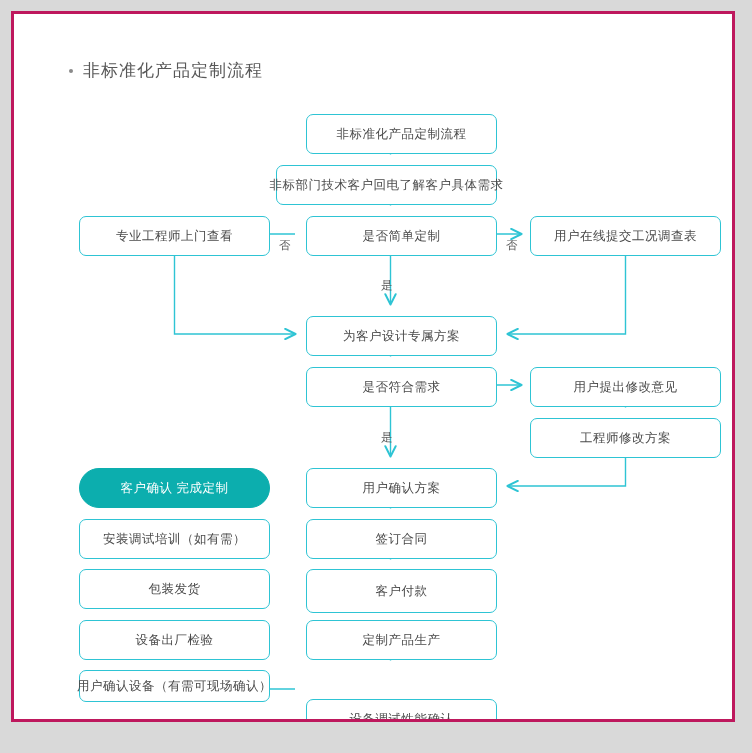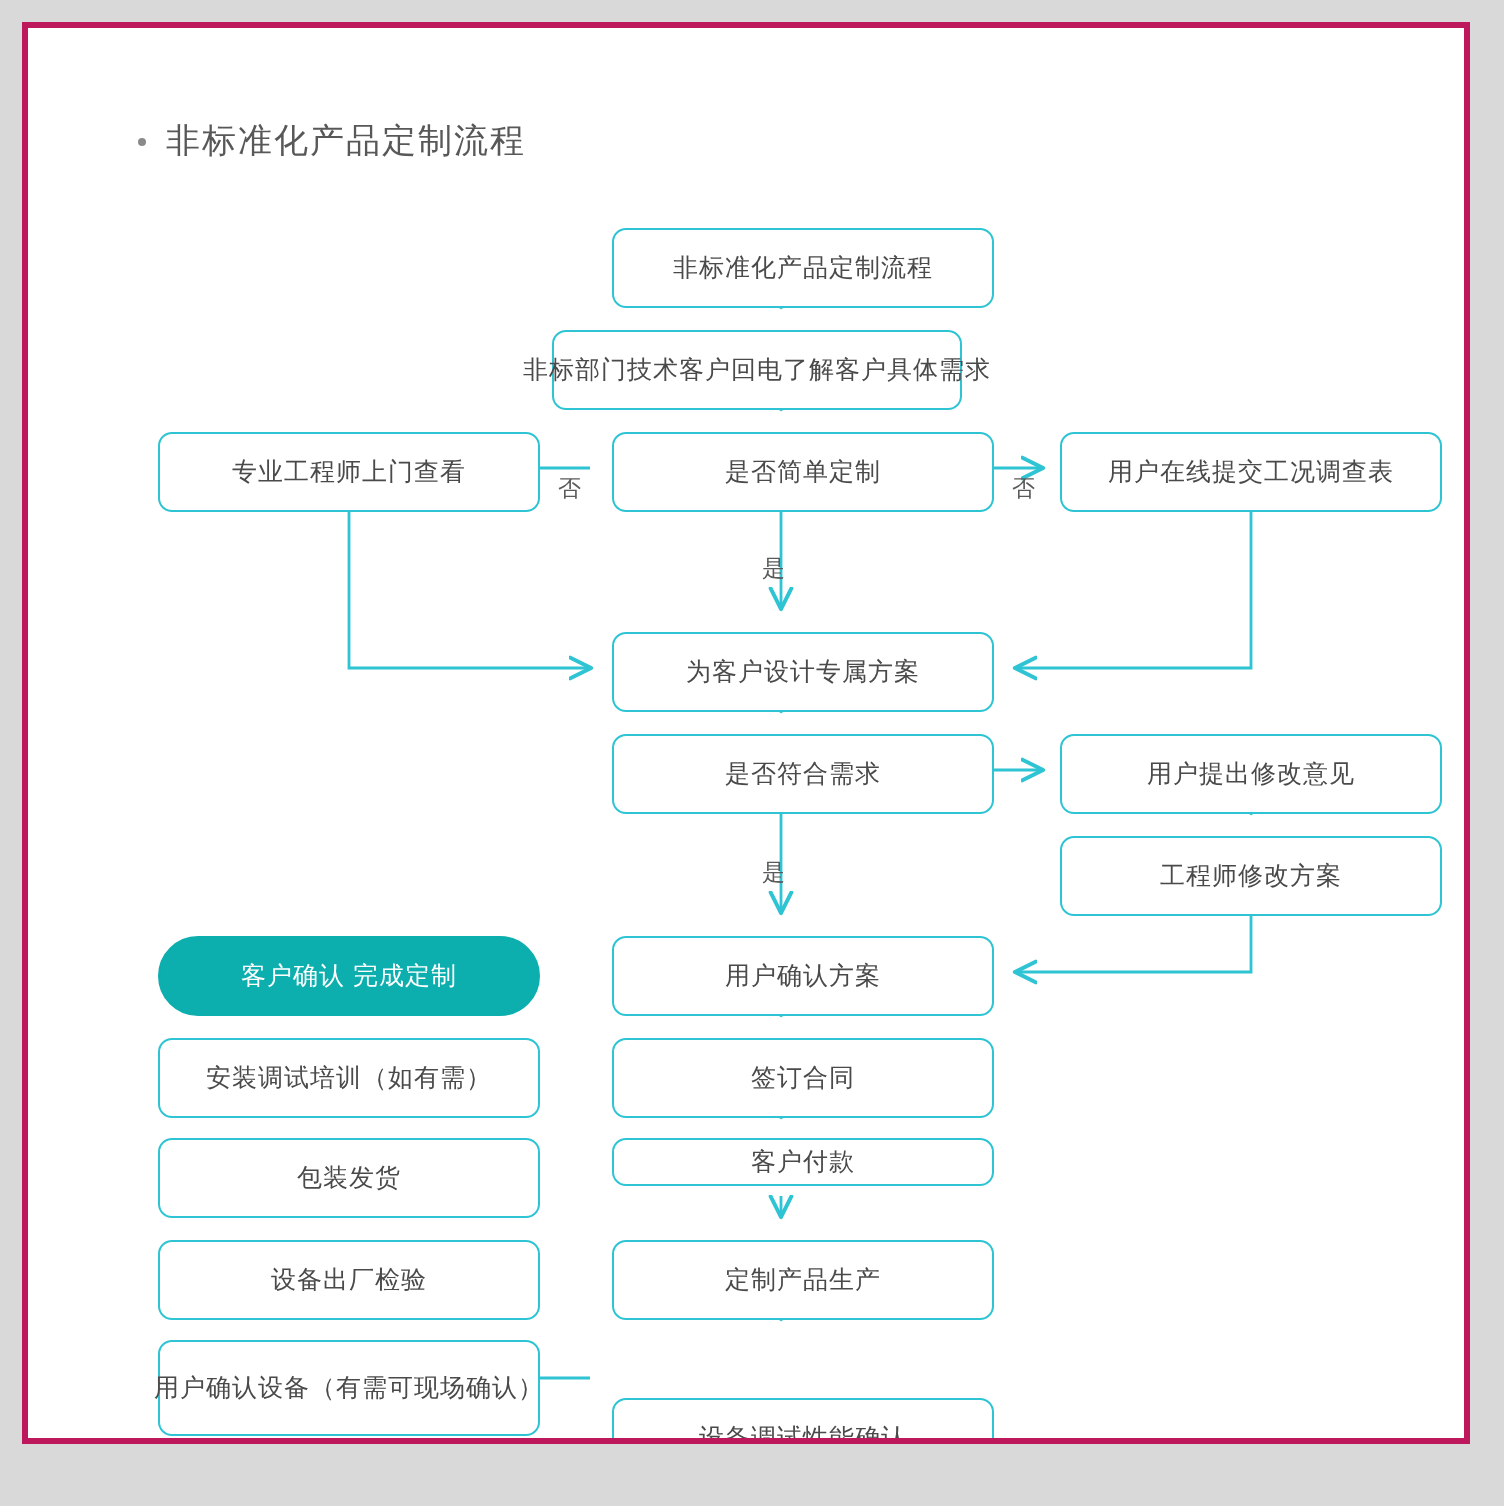--- a/index.html
+++ b/index.html
@@ -150,21 +150,21 @@
         <path d="M160.5,544 L160.5,534"></path>
 
         <path d="M160.5,493 L160.5,483"></path>
       </g>
     </svg>
 
     <div class="node" style="left:292px; top:100px; width:191px; height:40px;">
       <span>非标准化产品定制流程</span>
     </div>
 
-    <div class="node" style="left:262px; top:151px; width:205px; height:40px;">
+    <div class="node" style="left:262px; top:151px; width:221px; height:40px;">
       <span>非标部门技术客户回电了解客户具体需求</span>
     </div>
 
     <div class="node" style="left:292px; top:202px; width:191px; height:40px;">
       <span>是否简单定制</span>
     </div>
 
     <div class="node" style="left:65px; top:202px; width:191px; height:40px;">
       <span>专业工程师上门查看</span>
     </div>
@@ -198,41 +198,41 @@
     </div>
 
     <div class="node" style="left:292px; top:505px; width:191px; height:40px;">
       <span>签订合同</span>
     </div>
 
     <div class="node" style="left:65px; top:505px; width:191px; height:40px;">
       <span>安装调试培训（如有需）</span>
     </div>
 
-    <div class="node" style="left:292px; top:555px; width:191px; height:24px;">
+    <div class="node" style="left:292px; top:555px; width:191px; height:44px;">
       <span>客户付款</span>
     </div>
 
     <div class="node" style="left:65px; top:555px; width:191px; height:40px;">
       <span>包装发货</span>
     </div>
 
     <div class="node" style="left:292px; top:606px; width:191px; height:40px;">
       <span>定制产品生产</span>
     </div>
 
     <div class="node" style="left:65px; top:606px; width:191px; height:40px;">
       <span>设备出厂检验</span>
     </div>
 
     <div class="node" style="left:292px; top:656px; width:191px; height:40px;margin-top:29px;">
       <span>设备调试性能确认</span>
     </div>
 
-    <div class="node" style="left:65px; top:656px; width:191px; height:48px;">
+    <div class="node" style="left:65px; top:656px; width:191px; height:32px;">
       <span>用户确认设备（有需可现场确认）</span>
     </div>
 
     <span class="edge-label" style="left:265px; top:226px;">否</span>
     <span class="edge-label" style="left:492px; top:226px;">否</span>
     <span class="edge-label" style="left:367px; top:266px;">是</span>
     <span class="edge-label" style="left:367px; top:418px;">是</span>
 
   </div>
 </div>

